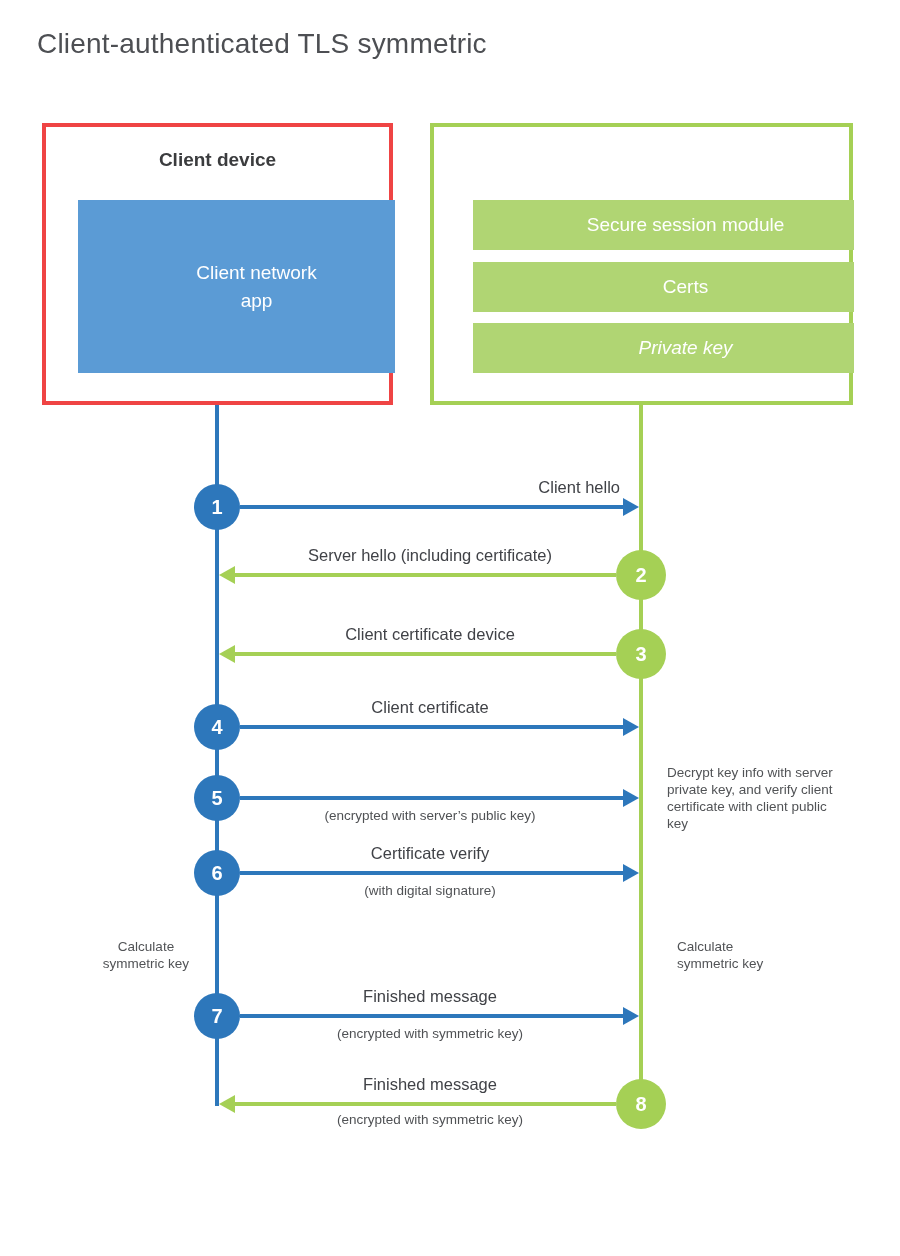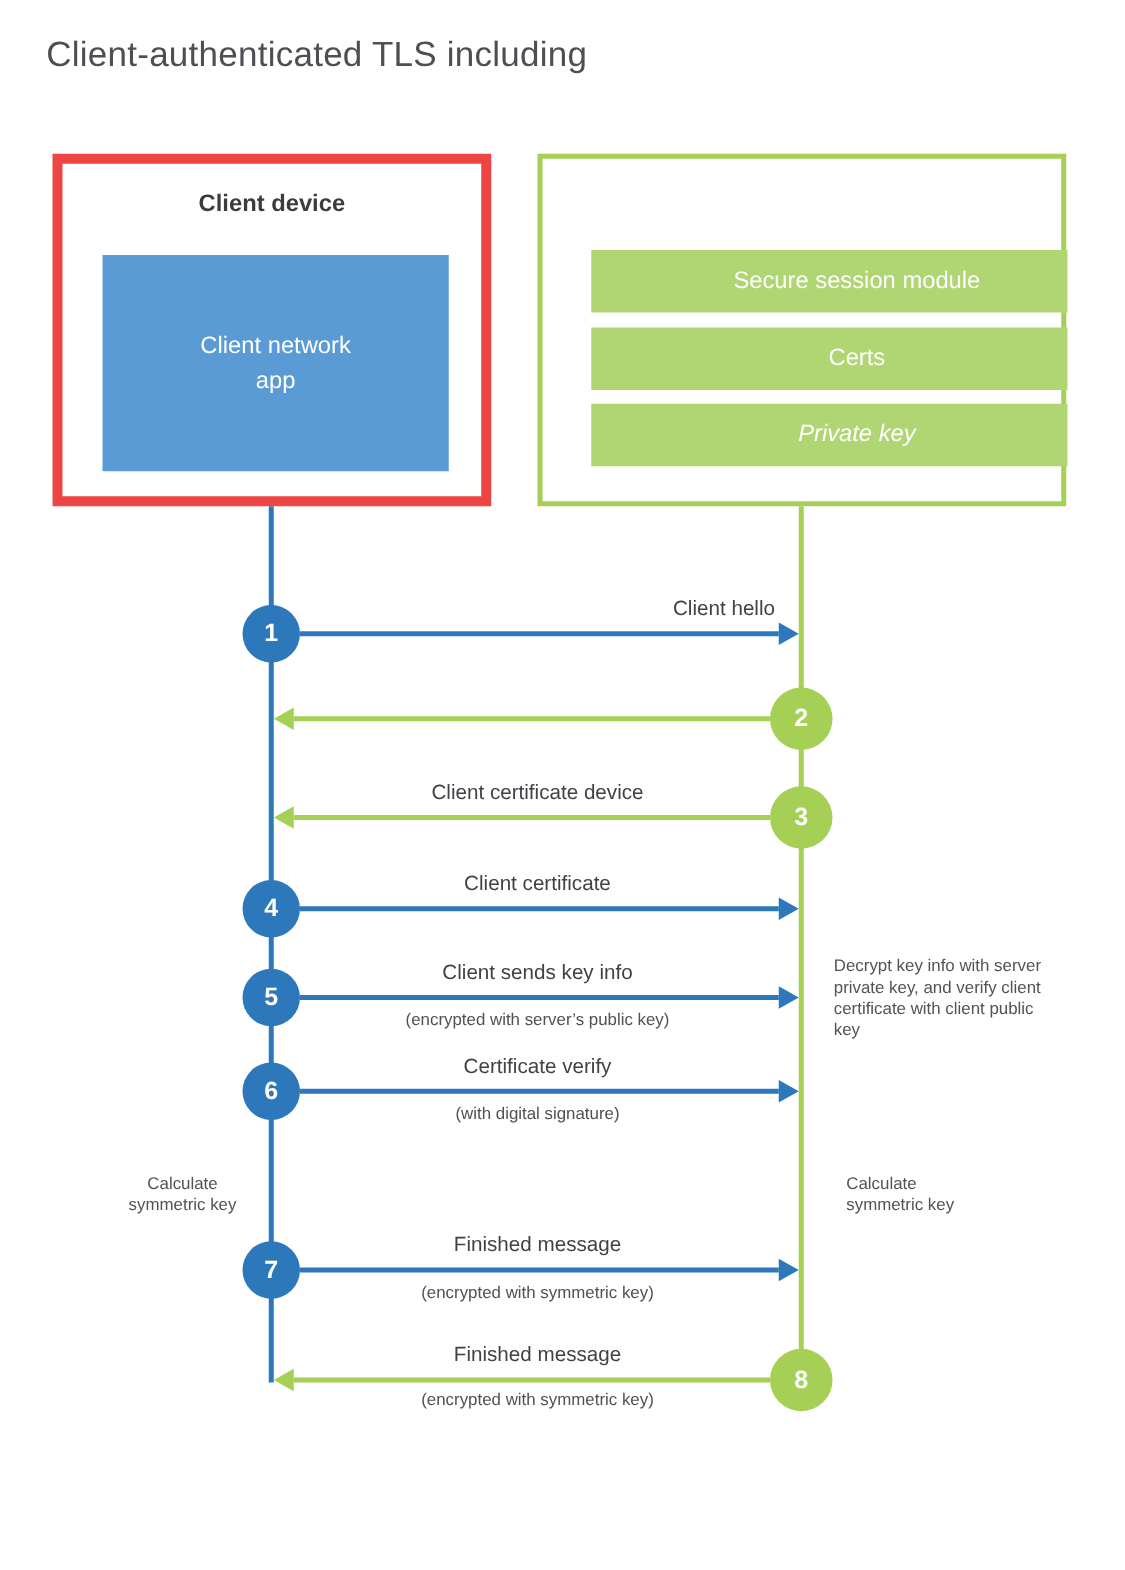--- a/index.html
+++ b/index.html
@@ -3,26 +3,26 @@
 <meta charset="utf-8">
 <style>
   html,body{margin:0;padding:0;background:#ffffff;}
   body{font-family:"Liberation Sans","DejaVu Sans",sans-serif;}
   .canvas{position:relative;width:900px;height:1256px;background:#fff;overflow:hidden;}
 
   .page-title{position:absolute;left:37px;top:28px;font-size:28px;font-weight:300;color:#4d4f53;letter-spacing:.2px;}
 
   
   .actor-box{position:absolute;top:123px;height:282px;background:#fff;box-sizing:border-box;}
-  .client-box{left:42px;width:351px;border:8px solid #ef4444;}
+  .client-box{left:42px;width:351px;border:4px solid #ef4444;}
   .server-box{left:430px;width:423px;border:4px solid #a5d055;}
   .actor-title{margin-top:22px;text-align:center;font-size:19px;font-weight:bold;color:#3b3c3e;}
 
   .app-box{position:absolute;left:32px;top:73px;width:277px;height:173px;background:#5b9bd5;
-           display:flex;align-items:center;justify-content:center;text-align:center;}
+           display:flex;align-items:center;justify-content:center;text-align:center;padding-left:40px;}
   .app-box span{color:#fff;font-size:19px;line-height:1.45;max-width:150px;}
 
   .server-bar{position:absolute;left:39px;width:337px;height:50px;background:#b0d573;
               display:flex;align-items:center;justify-content:center;color:#fff;font-size:19px;padding-left:44px;}
 
   
   .lifeline{position:absolute;top:405px;width:4px;}
   .lifeline.blue{left:215px;height:701px;background:#2d77bb;}
   .lifeline.green{left:639px;height:699px;background:#a5d055;}
 
@@ -48,21 +48,21 @@
   .side-note{position:absolute;font-size:13.5px;line-height:17px;color:#515356;}
   .note-decrypt{left:667px;top:764px;width:166px;}
   .calc-left{left:96px;top:938px;width:100px;text-align:center;}
   .calc-right{left:677px;top:938px;width:110px;text-align:left;}
 </style>
 </head>
 <body>
 
 <div class="canvas">
 
-  <div class="page-title">Client-authenticated TLS including</div>
+  <div class="page-title">Client-authenticated TLS symmetric</div>
 
   <div class="actor-box client-box">
     <div class="actor-title">Client device</div>
     <div class="app-box">
       <span>Client network app</span>
     </div>
   </div>
 
   <div class="actor-box server-box">
     <div class="server-bar" style="top:73px;">Secure session module</div>
@@ -71,35 +71,35 @@
   </div>
 
   <div class="lifeline blue"></div>
   <div class="lifeline green"></div>
 
   <div class="msg-label" style="top:478px;text-align:right;">Client hello</div>
   <div class="arrow-line blue" style="top:505px;"></div>
   <div class="arrow-head right" style="top:498px;"></div>
   <div class="step-circle blue" style="top:484px;">1</div>
 
+  <div class="msg-label" style="top:546px;">Server hello (including certificate)</div>
   <div class="arrow-line green" style="top:573px;"></div>
   <div class="arrow-head left" style="top:566px;"></div>
   <div class="step-circle green" style="top:550px;">2</div>
 
   <div class="msg-label" style="top:625px;">Client certificate device</div>
   <div class="arrow-line green" style="top:652px;"></div>
   <div class="arrow-head left" style="top:645px;"></div>
   <div class="step-circle green" style="top:629px;">3</div>
 
   <div class="msg-label" style="top:698px;">Client certificate</div>
   <div class="arrow-line blue" style="top:725px;"></div>
   <div class="arrow-head right" style="top:718px;"></div>
   <div class="step-circle blue" style="top:704px;">4</div>
 
-  <div class="msg-label" style="top:769px;">Client sends key info</div>
   <div class="arrow-line blue" style="top:796px;"></div>
   <div class="arrow-head right" style="top:789px;"></div>
   <div class="step-circle blue" style="top:775px;">5</div>
   <div class="msg-sub" style="top:808px;">(encrypted with server’s public key)</div>
 
   <div class="msg-label" style="top:844px;">Certificate verify</div>
   <div class="arrow-line blue" style="top:871px;"></div>
   <div class="arrow-head right" style="top:864px;"></div>
   <div class="step-circle blue" style="top:850px;">6</div>
   <div class="msg-sub" style="top:883px;">(with digital signature)</div>

